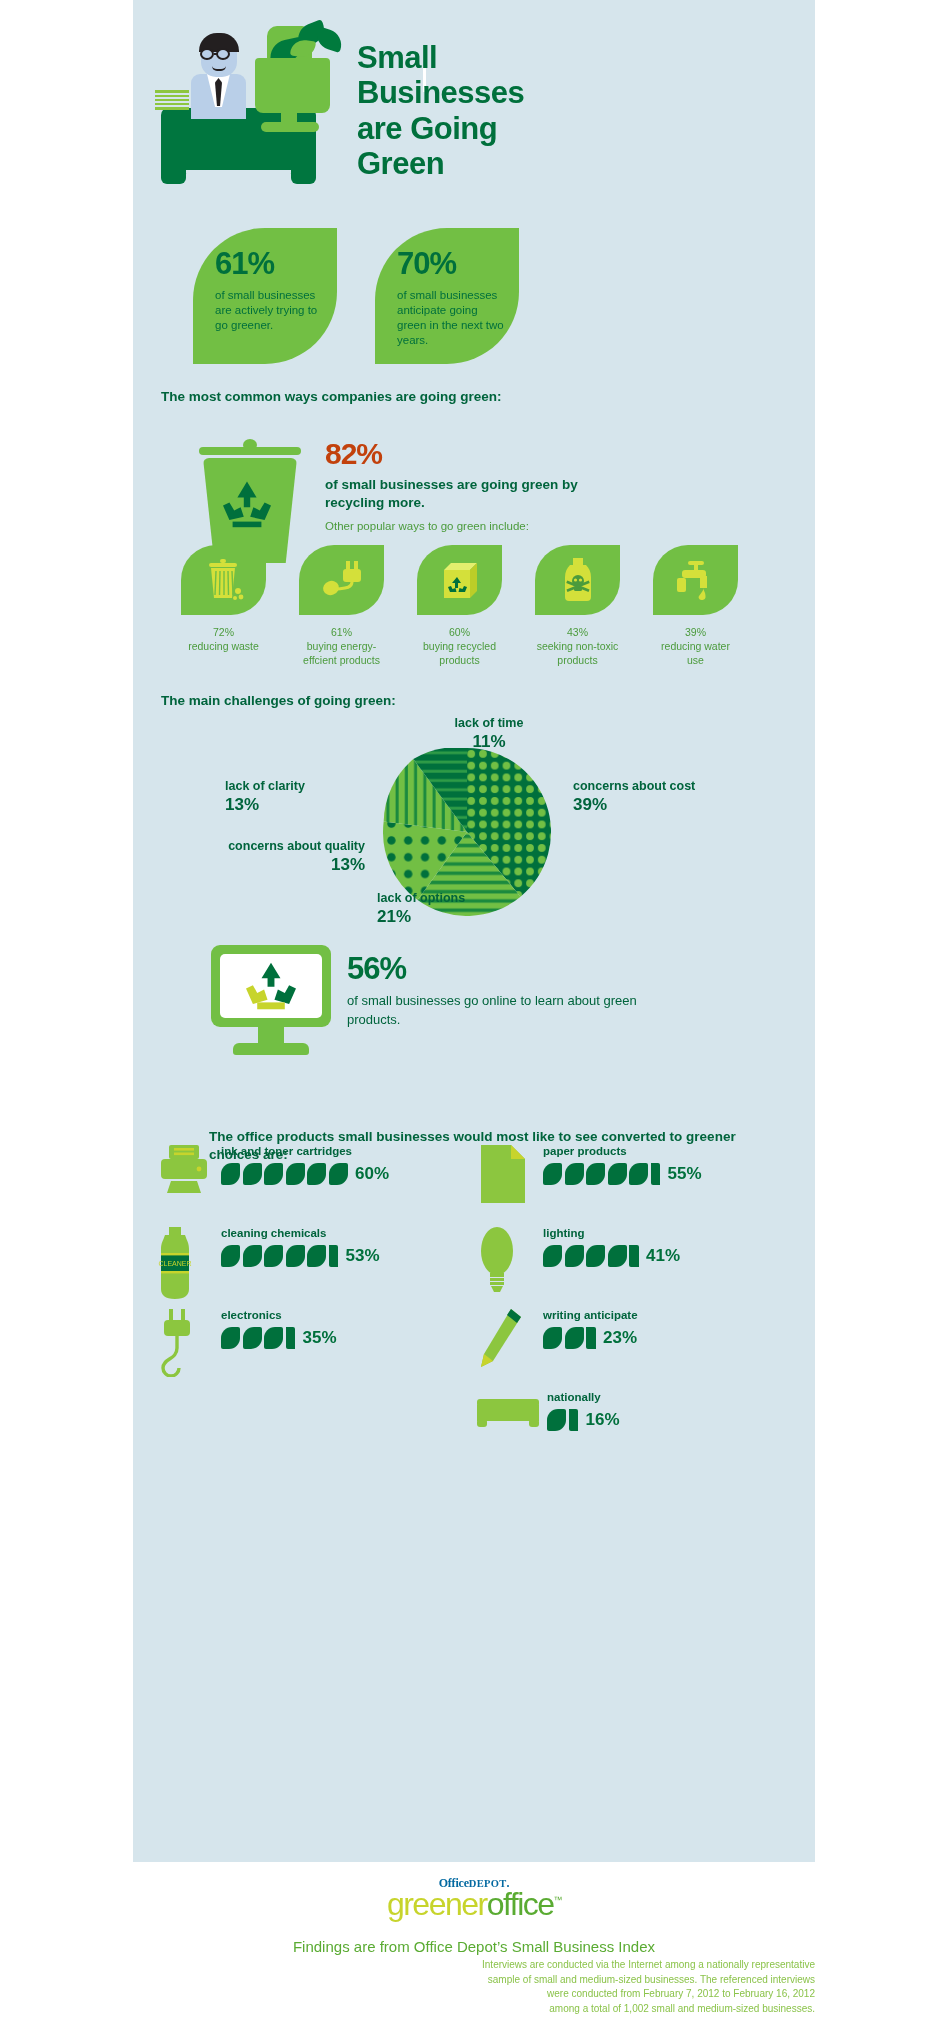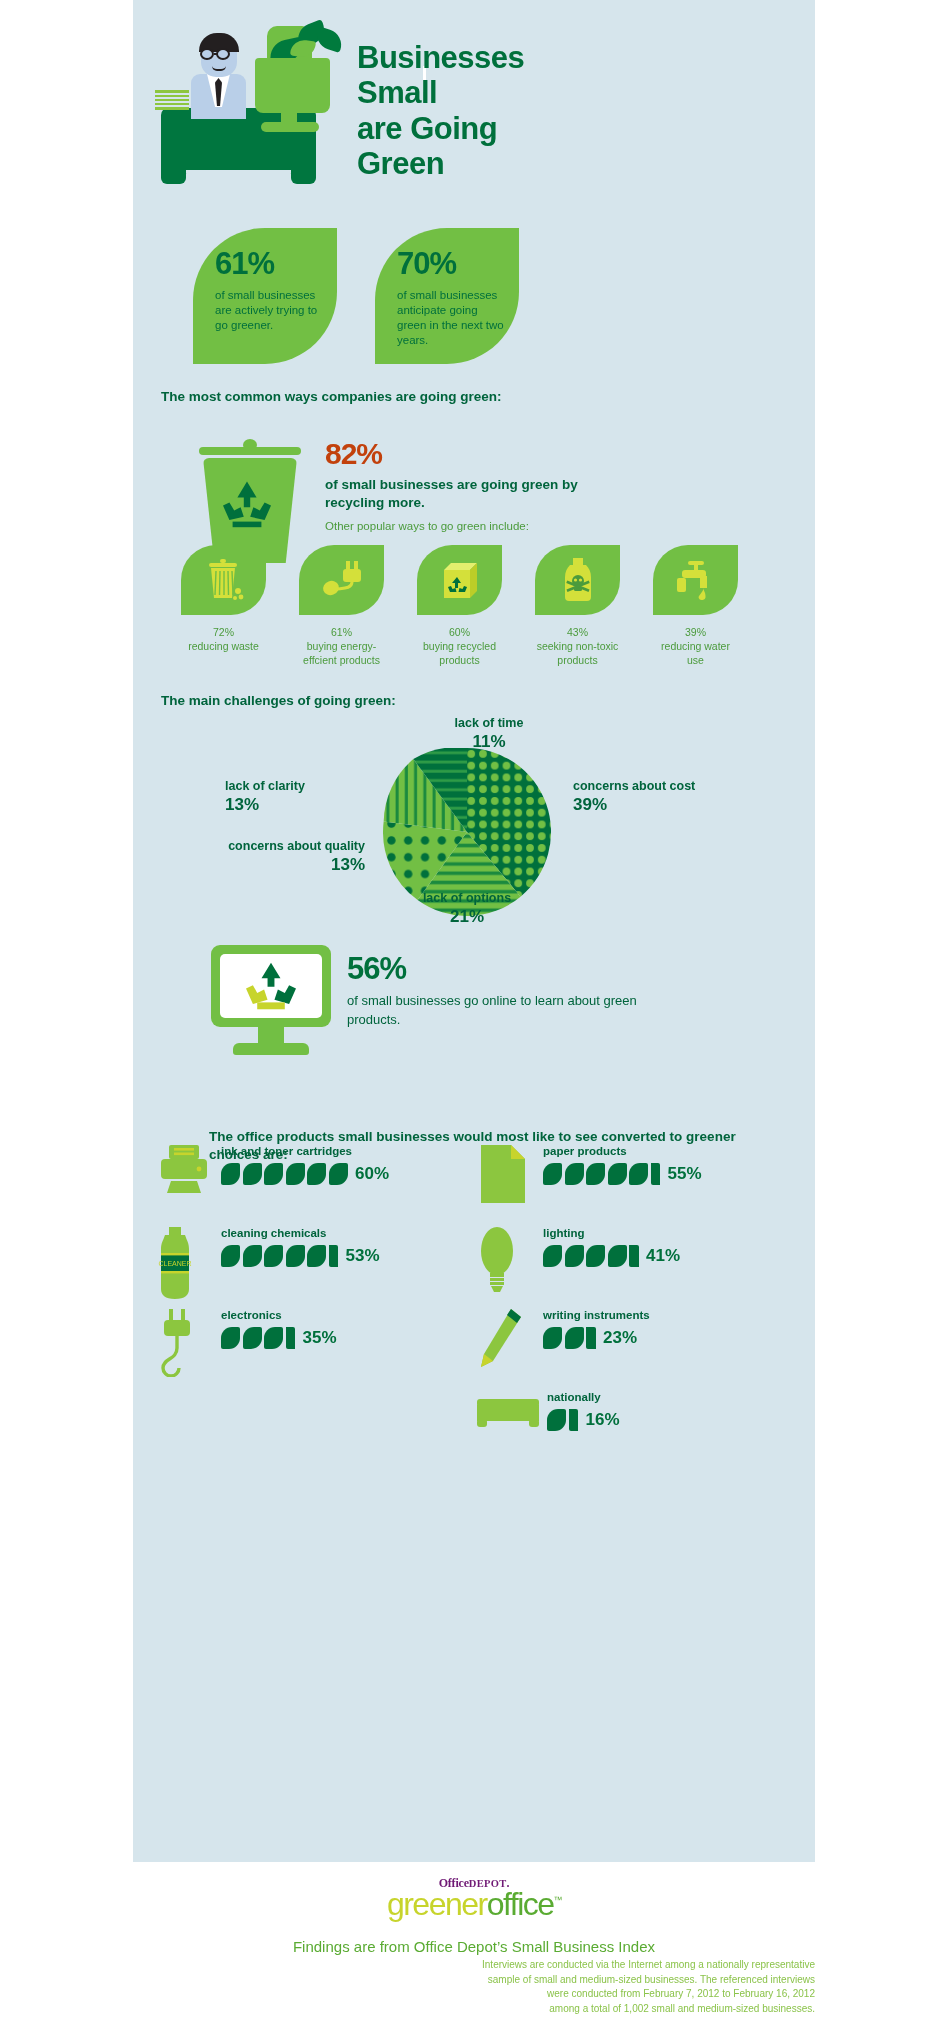--- a/index.html
+++ b/index.html
@@ -158,21 +158,21 @@
   .pcell.right { left:322px; }
   .picon { position:absolute; left:0; top:0; width:62px; height:72px;}
   .pinfo { position:absolute; left:66px; top:2px; }
   .pname { font-size:11.5px; font-weight:bold; color:#00643c; }
   .pbar { margin-top:4px; display:flex; align-items:center; height:26px;}
   .pleaf { width:19px; height:22px; background:#00703c; border-radius:11px 2px 11px 2px; margin-right:2.5px; flex:none;}
   .phalf { width:9.5px; height:22px; background:#00703c; border-radius:0 2px 0 2px; margin-right:2.5px; flex:none;}
   .pval { margin-left:5px; font-size:17px; font-weight:bold; color:#00703c; }
 
   
-  .logo-od { text-align:center; font-size:12px; font-weight:bold; color:#701a75; letter-spacing:-0.2px; margin-top:14px;
+  .logo-od { text-align:center; font-size:12px; font-weight:bold; color:#0369a1; letter-spacing:-0.2px; margin-top:14px;
              font-family:"Liberation Serif", serif;}
   .logo-od .dep { font-size:10.5px; letter-spacing:0.3px;}
   .logo-go { text-align:center; margin-top:-3px; font-size:32px; letter-spacing:-1.5px; line-height:1;}
   .logo-go .g1 { color:#c7d42c; }
   .logo-go .g2 { color:#5aab32; }
   .logo-go .tm { font-size:9px; vertical-align:super; color:#5aab32;}
   .foot-h { text-align:center; margin-top:18px; font-size:15px; color:#5aab32; }
   .foot-p { text-align:right; margin-top:3px; font-size:10px; color:#8bc34a; line-height:1.45;}
 </style>
 </head>
@@ -214,22 +214,22 @@
         </div>
       <div class="leaf-a"></div>
       <div class="leaf-b"></div>
       <div class="leaf-c"></div>
       <div class="leaf-d"></div>
       <div class="plant-pot"></div>
       <div class="pot-neck"></div>
       <div class="pot-base"></div>
 
       <div class="hero-title">
+        <div>Small</div>
         <div>Businesses</div>
-        <div>Small</div>
         <div>are Going</div>
         <div>Green</div>
       </div>
     </div>
 
     <div class="leafstats">
       <div class="bigleaf l1">
         <div class="pct">61%</div>
         <div class="cap">of small businesses are actively trying to go greener.</div>
       </div>
@@ -407,21 +407,21 @@
         <span class="v">39%</span>
       </div>
       <div class="pielbl" style="left:92px; top:68px; text-align:left; width:140px;">
         <span>lack of clarity</span><br>
         <span class="v">13%</span>
       </div>
       <div class="pielbl" style="left:72px; top:128px; text-align:right; width:160px;">
         <span>concerns about quality</span><br>
         <span class="v">13%</span>
       </div>
-      <div class="pielbl" style="left:244px; top:180px; text-align:center; width:180px;">
+      <div class="pielbl" style="left:244px; top:180px; text-align:left; width:180px;">
         <span>lack of options</span><br>
         <span class="v">21%</span>
       </div>
     </div>
 
     <div class="monblock">
       <div class="monitor">
         <div class="mon-screen">
             <div class="mon-inner">
           <svg width="56" height="50" viewBox="0 0 64 58">
@@ -564,21 +564,21 @@
         </div>
         <div class="pcell right">
           <div class="picon">
             <svg width="52" height="66" viewBox="0 0 52 66">
               <path d="M34 2 l10 8 l-28 44 l-12 6 l3 -13 z" fill="#8cc63f"></path>
               <path d="M4 60 l3 -13 l9 7 z" fill="#c7d42c"></path>
               <path d="M34 2 l10 8 l-4 6 l-10 -8 z" fill="#00703c"></path>
             </svg>
           </div>
           <div class="pinfo">
-            <div class="pname">writing instruments</div>
+            <div class="pname">writing anticipate</div>
             <div class="pbar">
               <span class="pleaf"></span>
                 <span class="pleaf"></span>
                 <span class="phalf"></span>
               <span class="pval">23%</span>
             </div>
           </div>
         </div>
       </div>
 

